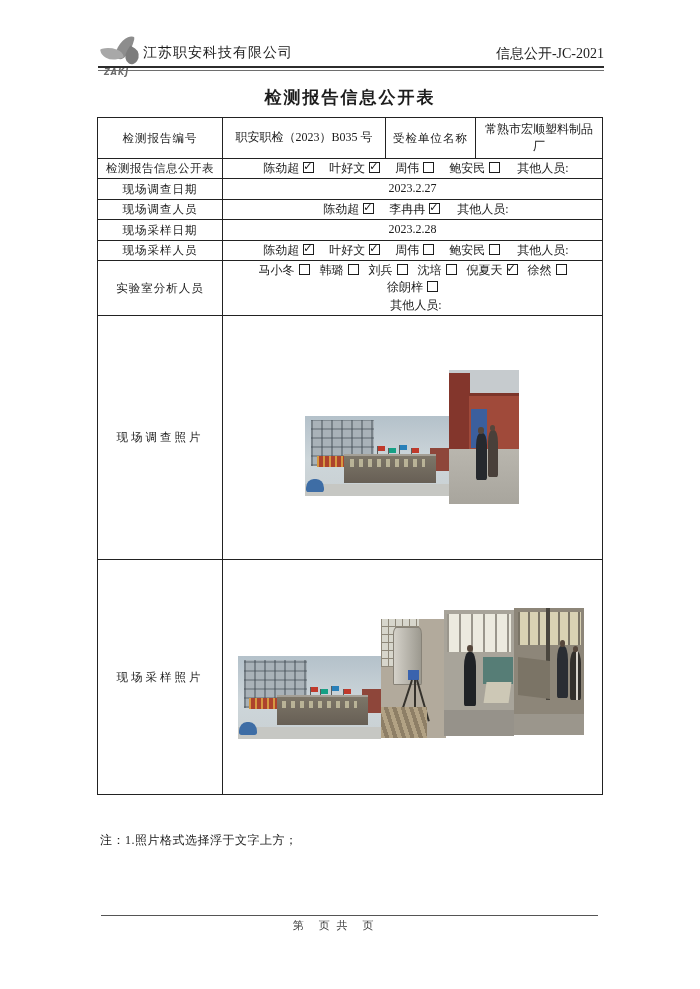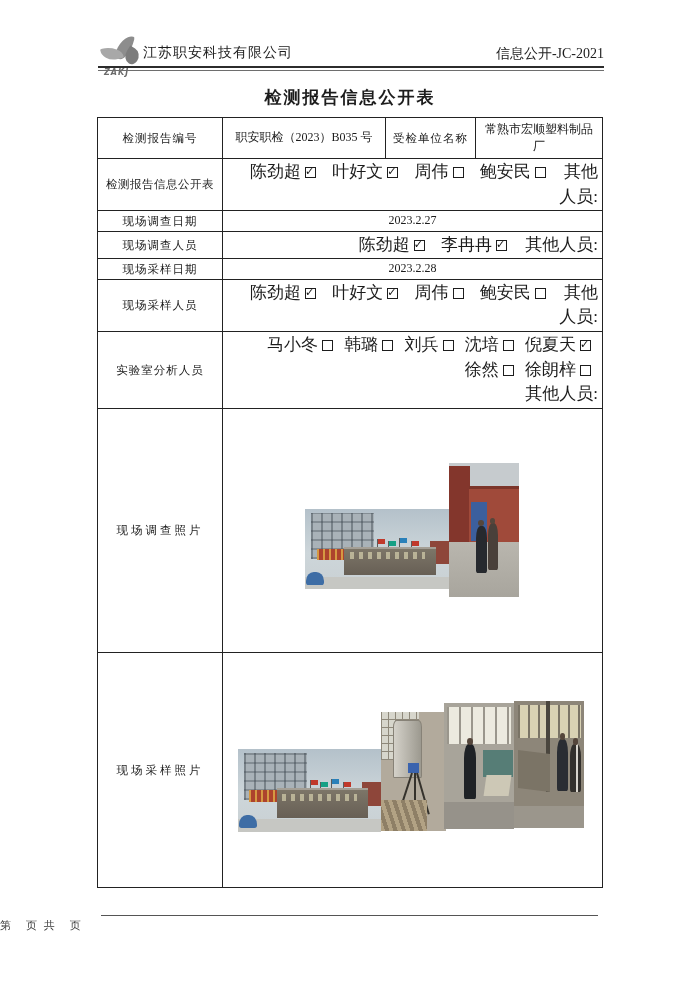--- a/index.html
+++ b/index.html
@@ -25,21 +25,21 @@
   .title{position:absolute;left:0;top:86px;width:700px;text-align:center;
          font-size:17px;font-weight:bold;letter-spacing:2px}
 
   
   table.form{position:absolute;left:97px;top:117px;width:505px;border-collapse:collapse;
              table-layout:fixed;font-size:11.5px}
   td{border:1px solid #222;padding:1px 4px;vertical-align:middle;line-height:1.45;overflow:hidden}
   td.lbl{text-align:center;letter-spacing:1px}
   td.lbl-wide{text-align:center;letter-spacing:3px}
   td.val{text-align:center;font-size:12px}
-  td.chk{text-align:right;padding-left:11px;font-size:17px}
+  td.chk{text-align:center;padding-left:11px;font-size:12px}
   tr.r1{height:41px} tr.r2{height:38px} tr.r3{height:18px} tr.r4{height:19px}
   tr.r5{height:20px} tr.r6{height:18px} tr.r7{height:18px} tr.r8{height:39px}
   tr.r9{height:20px} tr.r10{height:244px} tr.r11{height:235px}
 
   .mem{white-space:nowrap;margin-right:12px}
   .mem-sm{white-space:nowrap;margin-right:7px}
   .other{margin-left:2px}
   .cb{display:inline-block;width:9px;height:9px;border:1px solid #1d1d1d;margin-left:4px;
       position:relative;vertical-align:-1px;background:#fff}
   .cb[data-checked="true"]::after{content:"✓";position:absolute;left:-1px;top:-4px;font-size:11px;
@@ -118,21 +118,21 @@
   .p-wp .pole{left:46%;top:0;width:5%;height:72%;background:#4a463e}
   .p-wp .mach{left:5%;top:40%;width:46%;height:30%;background:#7b7466;transform:skewY(7deg)}
   .p-wp .pa{right:23%;top:30%;width:15%;height:41%;background:#2a2d33}
   .p-wp .pb{right:5%;top:34%;width:15%;height:38%;
       background:linear-gradient(90deg,#33302c 55%,#d8d4cc 55%,#d8d4cc 70%,#33302c 70%)}
   .p-wp .floor{left:0;bottom:0;width:100%;height:17%;background:#9b968c}
 
   
   .note{position:absolute;left:100px;top:832px;font-size:12px;letter-spacing:.5px}
   .footer-rule{position:absolute;left:101px;top:915px;width:497px;border-top:1px solid #555}
-  .footer-text{position:absolute;left:0;top:918px;width:668px;
+  .footer-text{position:absolute;left:0;top:918px;width:668px;text-align:center;
                font-size:11px;color:#3d3d3d;letter-spacing:2px}
 </style>
 </head>
 <body>
 
 <div class="page">
 
   <div class="logo">
     <div class="leaf1"></div>
     <div class="leaf2"></div>
@@ -288,17 +288,18 @@
               <div class="mach"></div>
           <div class="pr pa"></div>
               <div class="pr pb"></div>
               <div class="floor"></div>
         </div>
       </td>
     </tr>
   </tbody>
     </table>
 
+  <div class="note">注：1.照片格式选择浮于文字上方；</div>
 
   <div class="footer-rule"></div>
   <div class="footer-text">第　页 共　页</div>
 
 </div>
 
 </body></html>

